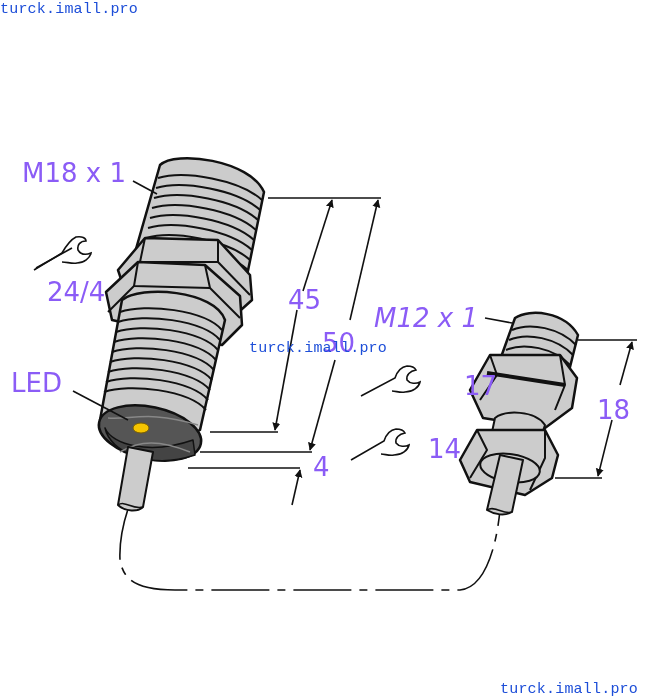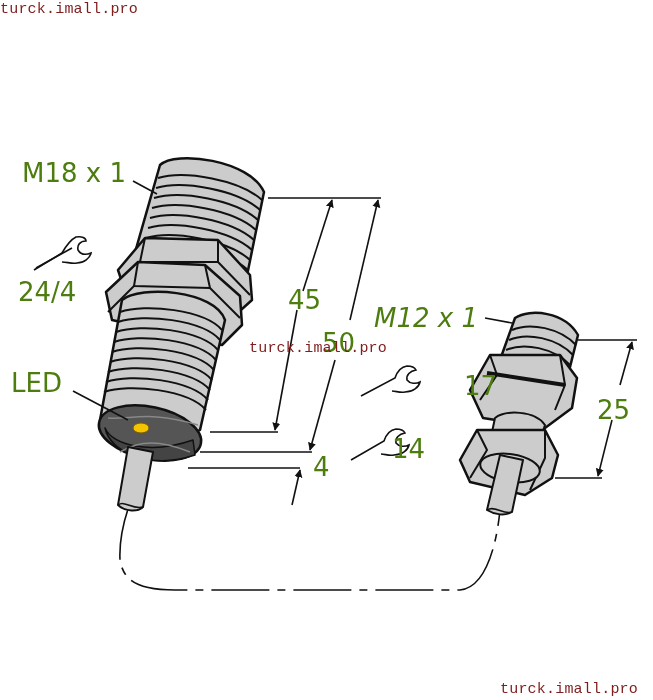--- a/index.html
+++ b/index.html
@@ -2,28 +2,28 @@
 <html><head>
   <meta charset="utf-8">
   <style>
     html, body { margin: 0; padding: 0; background: #ffffff; }
     body { width: 653px; height: 700px; position: relative; overflow: hidden; }
     .canvas { position: absolute; left: 0; top: 0; width: 653px; height: 700px; }
     .watermark {
       position: absolute;
       font-family: "Liberation Mono", "DejaVu Sans Mono", monospace;
       font-size: 15px;
-      color: #7f1d1d;
+      color: #1d4ed8;
       letter-spacing: 0.2px;
       white-space: nowrap;
     }
     .label {
       position: absolute;
       font-family: "DejaVu Sans", "Liberation Sans", sans-serif;
-      color: #4d7c0f;
+      color: #8b5cf6;
       white-space: nowrap;
       line-height: 1;
     }
     .lbl-lg { font-size: 26px; }
   </style>
 </head>
 <body>
 
 <svg class="canvas" viewBox="0 0 653 700" xmlns="http://www.w3.org/2000/svg">
   <defs>
@@ -147,27 +147,27 @@
   <g fill="none" stroke="#111" stroke-width="1.6">
     <path d="M361,396 L395,378 C397,372 400,367 407,366 C412,366 415,368 416,370 C410,371 406,375 407,380 C410,384 416,384 420,382 C419,387 413,392 405,392 C400,393 396,391 392,391"></path>
   </g>
 
   <g fill="none" stroke="#111" stroke-width="1.6">
     <path d="M351,460 L384,441 C386,435 389,430 396,429 C401,429 404,431 405,433 C399,434 395,438 396,443 C399,447 405,447 409,445 C408,450 402,455 394,455 C389,456 385,454 381,454"></path>
   </g>
 </svg>
 
 <div class="label lbl-lg" style="left:22px; top:160px;">M18 x 1</div>
-<div class="label lbl-lg" style="left:18px; top:279px;">24/4</div>
+<div class="label lbl-lg" style="left:47px; top:279px;">24/4</div>
 <div class="label lbl-lg" style="left:11px; top:370px;text-align:center;">LED</div>
 
 <div class="label lbl-lg" style="left:288px; top:287px;text-align:right;">45</div>
 <div class="label lbl-lg" style="left:322px; top:330px;">50</div>
 <div class="label lbl-lg" style="left:313px; top:454px;">4</div>
 
 <div class="label lbl-lg" style="left:374px; top:305px;font-style:italic;">M12 x 1</div>
 <div class="label lbl-lg" style="left:428px; top:373px;margin-left:36px;">17</div>
-<div class="label lbl-lg" style="left:392px; top:436px;">14</div>
-<div class="label lbl-lg" style="left:597px; top:397px;">25</div>
+<div class="label lbl-lg" style="left:428px; top:436px;">14</div>
+<div class="label lbl-lg" style="left:597px; top:397px;">18</div>
 
 <div class="watermark" style="left:0px; top:1px;">turck.imall.pro</div>
 <div class="watermark" style="left:249px; top:340px;">turck.imall.pro</div>
 <div class="watermark" style="left:500px; top:681px;">turck.imall.pro</div>
 
 </body></html>

